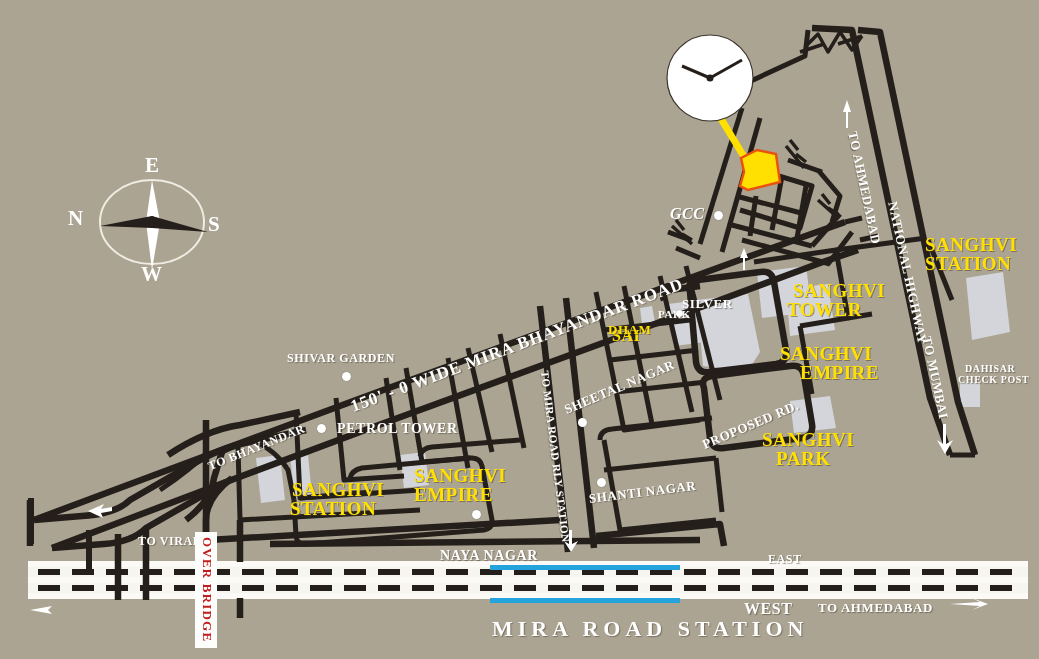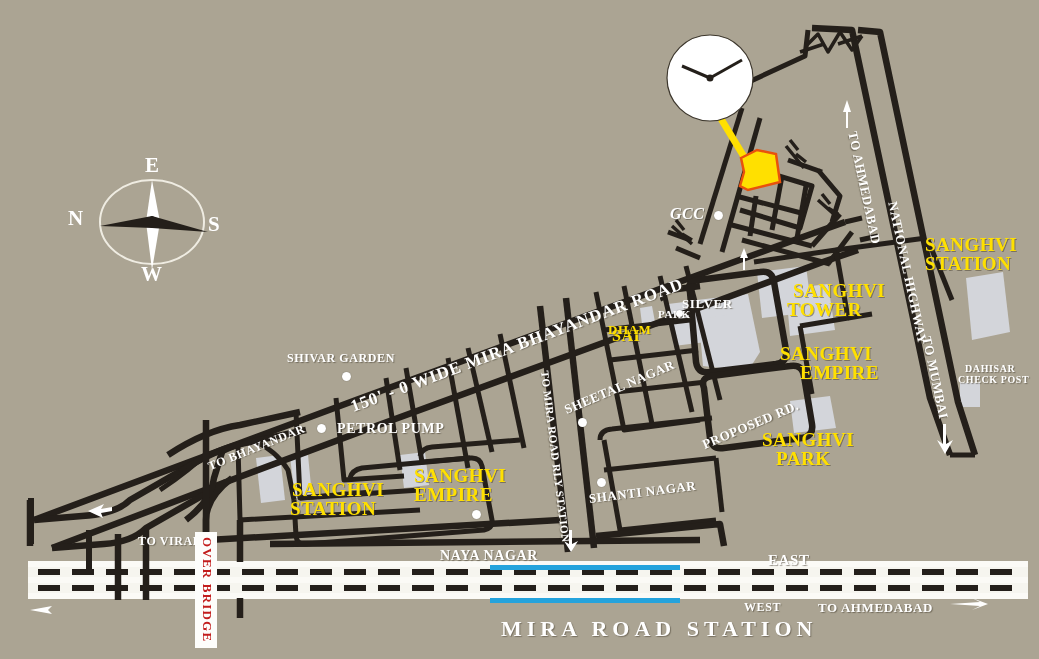--- a/index.html
+++ b/index.html
@@ -54,21 +54,20 @@
     text-align:center;
     padding:4px 2px;
   }
   .station-title{
     position:absolute;
     color:#ffffff;
     font-size:22px;
     font-weight:bold;
     letter-spacing:5px;
     text-shadow:1px 1px 1px rgba(70,62,48,.5);
-    margin-left:9px;
   }
   .rot{transform-origin:left top;}
 </style>
 </head>
 <body>
 
 <div id="map-root">
 
   <svg id="map-svg" viewBox="0 0 1039 659">
     <defs>
@@ -337,21 +336,21 @@
   <div class="lbl" style="left:612px;top:327px;color:#ffe000;font-size:16px;font-weight:bold;text-shadow:1px 1px 0 rgba(70,62,48,.5);">SAI</div>
   <div class="lbl" style="left:608px;top:322px;color:#ffe000;font-size:13px;font-weight:bold;text-shadow:1px 1px 0 rgba(70,62,48,.5);">DHAM</div>
 
   <div class="lbl white-small" style="left:682px;top:296px;font-size:13px;">SILVER</div>
   <div class="lbl white-small" style="left:658px;top:308px;font-size:11px;">PARK</div>
   <div class="dot" style="left:676px;top:310px;width:7px;height:7px;"></div>
 
   <div class="lbl white-small" style="left:287px;top:351px;">SHIVAR GARDEN</div>
   <div class="dot" style="left:342px;top:372px;"></div>
 
-  <div class="lbl white-small" style="left:337px;top:421px;font-size:14px;">PETROL PUMP</div>
+  <div class="lbl white-small" style="left:337px;top:421px;font-size:14px;">PETROL TOWER</div>
   <div class="dot" style="left:317px;top:424px;"></div>
 
   <div class="lbl white-small" style="left:440px;top:548px;font-size:14px;">NAYA NAGAR</div>
   <div class="dot" style="left:472px;top:510px;"></div>
 
   <div class="lbl white-small rot" style="left:588px;top:491px;font-size:13px;transform:rotate(-7deg);">SHANTI NAGAR</div>
   <div class="dot" style="left:597px;top:478px;"></div>
 
   <div class="lbl white-small rot" style="left:562px;top:403px;font-size:13px;transform:rotate(-23deg);">SHEETAL NAGAR</div>
   <div class="dot" style="left:578px;top:418px;"></div>
@@ -374,18 +373,18 @@
   <div class="lbl rot" style="left:348px;top:398px;font-size:17px;color:#ffffff;font-weight:bold;letter-spacing:1px;
               transform:rotate(-20.5deg);transform-origin:left top;
               text-shadow:1px 1px 1px rgba(70,62,48,.55);">150' - 0  WIDE MIRA BHAYANDAR ROAD</div>
 
   <div class="lbl white-small rot" style="left:700px;top:438px;font-size:13px;transform:rotate(-23deg);transform-origin:left top;">PROPOSED RD.</div>
 
   <div class="over-bridge-box" style="left:195px;top:532px;width:18px;height:108px;">OVER BRIDGE</div>
 
   <div class="station-title" style="left:492px;top:616px;">MIRA ROAD STATION</div>
 
-  <div class="lbl white-small" style="left:768px;top:552px;font-size:15px;">EAST</div>
-  <div class="lbl white-small" style="left:744px;top:600px;font-size:12px;">WEST</div>
+  <div class="lbl white-small" style="left:768px;top:552px;font-size:12px;">EAST</div>
+  <div class="lbl white-small" style="left:744px;top:600px;font-size:16px;">WEST</div>
 
   <div class="lbl white-small" style="left:818px;top:600px;font-size:13px;">TO AHMEDABAD</div>
 
 </div>
 
 </body></html>

